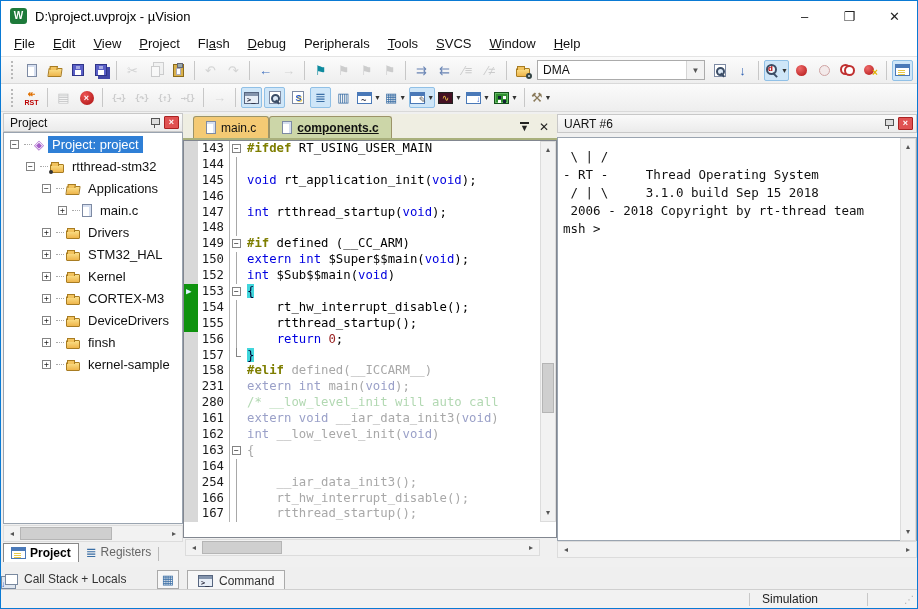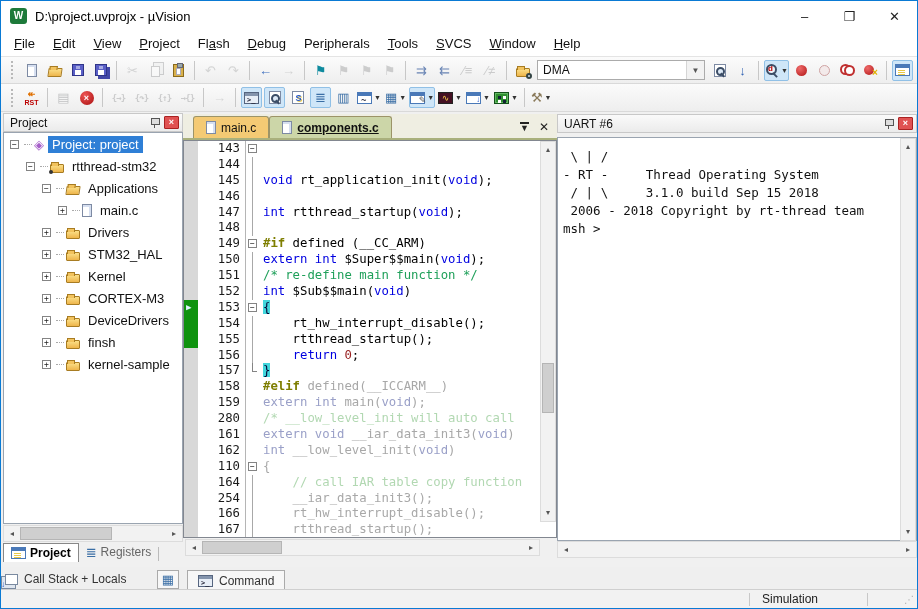--- a/index.html
+++ b/index.html
@@ -128,21 +128,21 @@
   .etab.active{background:#ccd6a8;font-weight:bold;}
   .etab.active .lbl{text-decoration:underline;}
   .etabs .right{margin-left:auto;display:flex;align-items:center;gap:10px;padding:0 8px 4px 0;}
   .tablist{font-size:9px;color:#222;border-top:2px solid #222;line-height:7px;padding-top:1px;}
   .eclose{font-size:12px;color:#222;}
   .ebody{position:relative;height:398px;background:#fff;border:1px solid #828790;overflow:hidden;}
   .crow{display:flex;height:15.9px;align-items:stretch;font:12.3px/15.9px "DejaVu Sans Mono",monospace;white-space:pre;}
   .cmargin{width:14px;flex:none;background:#d8d8d8;position:relative;}
   .cmargin.green{background:#0f930f;}
   .cmargin .arr{position:absolute;left:2px;top:2px;color:#dff6ff;font-size:9px;line-height:10px;}
-  .cnum{width:48px;flex:none;text-align:right;padding-right:5px;color:#1a1a1a;border-right:1px solid #b5b5b5;}
+  .cnum{width:32px;flex:none;text-align:right;padding-right:5px;color:#1a1a1a;border-right:1px solid #b5b5b5;}
   .cfold{width:14px;flex:none;position:relative;}
   .cfold .box{position:absolute;left:2px;top:3px;width:9px;height:9px;border:1px solid #848484;background:#fff;font:8px/8px "DejaVu Sans Mono",monospace;text-align:center;color:#222;}
   .cfold .vline{position:absolute;left:6px;top:0;bottom:0;width:1px;background:#a8a8a8;}
   .cfold .end{position:absolute;left:6px;top:0;width:5px;height:9px;border-left:1px solid #848484;border-bottom:1px solid #848484;}
   .ctext{padding-left:3px;}
   .s-pl{color:#000;} .s-kw{color:#0000e0;} .s-cm{color:#1fa05a;} .s-pp{color:#7e7e00;font-weight:bold;}
   .s-num{color:#992020;} .s-br{background:#41d6dc;color:#003;}
   .s-gy{color:#a8a8a8;} .s-gyk{color:#9aa0c8;} .s-gyc{color:#b2d8b2;}
   
   .uart{position:absolute;left:556px;top:113px;width:360px;}
@@ -467,42 +467,41 @@
         <span class="etab active">
           <span class="icn icn-page"></span>
           <span class="lbl">components.c</span>
         </span>
         <span class="right">
           <span class="tablist">▼</span>
           <span class="eclose">✕</span>
         </span>
       </div>
     <div class="ebody" id="ebody">
-        <div class="crow"><span class="cmargin"></span><span class="cnum">143</span><span class="cfold"><span class="box">−</span></span></div>
+        <div class="crow"><span class="cmargin"></span><span class="cnum">143</span><span class="cfold"><span class="box">−</span></span><span class="ctext"><span class="s-pp">#ifdef</span><span class="s-pl"> RT_USING_USER_MAIN</span></span></div>
         <div class="crow"><span class="cmargin"></span><span class="cnum">144</span><span class="cfold"><span class="vline"></span></span><span class="ctext"></span></div>
         <div class="crow"><span class="cmargin"></span><span class="cnum">145</span><span class="cfold"><span class="vline"></span></span><span class="ctext"><span class="s-kw">void</span><span class="s-pl"> rt_application_init(</span><span class="s-kw">void</span><span class="s-pl">);</span></span></div>
         <div class="crow"><span class="cmargin"></span><span class="cnum">146</span><span class="cfold"><span class="vline"></span></span></div>
         <div class="crow"><span class="cmargin"></span><span class="cnum">147</span><span class="cfold"><span class="vline"></span></span><span class="ctext"><span class="s-kw">int</span><span class="s-pl"> rtthread_startup(</span><span class="s-kw">void</span><span class="s-pl">);</span></span></div>
         <div class="crow"><span class="cmargin"></span><span class="cnum">148</span><span class="cfold"><span class="vline"></span></span><span class="ctext"></span></div>
         <div class="crow"><span class="cmargin"></span><span class="cnum">149</span><span class="cfold"><span class="box">−</span></span><span class="ctext"><span class="s-pp">#if</span><span class="s-pl"> defined (__CC_ARM)</span></span></div>
         <div class="crow"><span class="cmargin"></span><span class="cnum">150</span><span class="cfold"><span class="vline"></span></span><span class="ctext"><span class="s-kw">extern</span><span class="s-pl"> </span><span class="s-kw">int</span><span class="s-pl"> $Super$$main(</span><span class="s-kw">void</span><span class="s-pl">);</span></span></div>
-        <div class="crow"><span class="cmargin"></span><span class="cnum">151</span><span class="cfold"><span class="vline"></span></span><span class="ctext"><span class="s-cm">/* re-define main function */</span></span></div>
         <div class="crow"><span class="cmargin"></span><span class="cnum">152</span><span class="cfold"><span class="vline"></span></span><span class="ctext"><span class="s-kw">int</span><span class="s-pl"> $Sub$$main(</span><span class="s-kw">void</span><span class="s-pl">)</span></span></div>
         <div class="crow"><span class="cmargin green"><span class="arr">▶</span></span><span class="cnum">153</span><span class="cfold"><span class="box">−</span></span><span class="ctext"><span class="s-br">{</span></span></div>
         <div class="crow"><span class="cmargin green"></span><span class="cnum">154</span><span class="cfold"><span class="vline"></span></span><span class="ctext"><span class="s-pl">    rt_hw_interrupt_disable();</span></span></div>
         <div class="crow"><span class="cmargin green"></span><span class="cnum">155</span><span class="cfold"><span class="vline"></span></span><span class="ctext"><span class="s-pl">    rtthread_startup();</span></span></div>
         <div class="crow"><span class="cmargin"></span><span class="cnum">156</span><span class="cfold"><span class="vline"></span></span><span class="ctext"><span class="s-pl">    </span><span class="s-kw">return</span><span class="s-pl"> </span><span class="s-num">0</span><span class="s-pl">;</span></span></div>
         <div class="crow"><span class="cmargin"></span><span class="cnum">157</span><span class="cfold"><span class="end"></span></span><span class="ctext"><span class="s-br">}</span></span></div>
         <div class="crow"><span class="cmargin"></span><span class="cnum">158</span><span class="cfold"></span><span class="ctext"><span class="s-pp">#elif</span><span class="s-gy"> defined(__ICCARM__)</span></span></div>
-        <div class="crow"><span class="cmargin"></span><span class="cnum">159</span><span class="cfold"></span><span class="ctext"><span class="s-gyk">extern int</span><span class="s-gy"> main(</span><span class="s-gyk">void</span><span class="s-gy">);</span></span></div>
+        <div class="crow"><span class="cmargin"></span><span class="cnum">231</span><span class="cfold"></span><span class="ctext"><span class="s-gyk">extern int</span><span class="s-gy"> main(</span><span class="s-gyk">void</span><span class="s-gy">);</span></span></div>
         <div class="crow"><span class="cmargin"></span><span class="cnum">280</span><span class="cfold"></span><span class="ctext"><span class="s-gyc">/* __low_level_init will auto call</span></span></div>
         <div class="crow"><span class="cmargin"></span><span class="cnum">161</span><span class="cfold"></span><span class="ctext"><span class="s-gyk">extern void</span><span class="s-gy"> __iar_data_init3(</span><span class="s-gyk">void</span><span class="s-gy">)</span></span></div>
         <div class="crow"><span class="cmargin"></span><span class="cnum">162</span><span class="cfold"></span><span class="ctext"><span class="s-gyk">int</span><span class="s-gy"> __low_level_init(</span><span class="s-gyk">void</span><span class="s-gy">)</span></span></div>
-        <div class="crow"><span class="cmargin"></span><span class="cnum">110</span><span class="cfold"><span class="box">−</span></span><span class="ctext"><span class="s-gy">{</span></span></div>
-        <div class="crow"><span class="cmargin"></span><span class="cnum">164</span><span class="cfold"><span class="vline"></span></span><span class="ctext"><span class="s-gyc">    // call IAR table copy function</span></span></div>
+        <div class="crow"><span class="cmargin"></span><span class="cnum">163</span><span class="cfold"><span class="box">−</span></span><span class="ctext"><span class="s-gy">{</span></span></div>
+        <div class="crow"><span class="cmargin"></span><span class="cnum">164</span><span class="cfold"><span class="vline"></span></span></div>
         <div class="crow"><span class="cmargin"></span><span class="cnum">254</span><span class="cfold"><span class="vline"></span></span><span class="ctext"><span class="s-gy">    __iar_data_init3();</span></span></div>
         <div class="crow"><span class="cmargin"></span><span class="cnum">166</span><span class="cfold"><span class="vline"></span></span><span class="ctext"><span class="s-gy">    rt_hw_interrupt_disable();</span></span></div>
         <div class="crow"><span class="cmargin"></span><span class="cnum">167</span><span class="cfold"><span class="vline"></span></span><span class="ctext"><span class="s-gy">    rtthread_startup();</span></span></div>
       </div>
   </div>
 
   <div class="sb v" style="left:539px;top:140px;height:381px;">
     <span class="ar">▴</span>
     <span class="thumb" style="width:12px;height:50px;margin-top:205px;"></span>
     <span class="ar" style="margin-top:auto;">▾</span>

